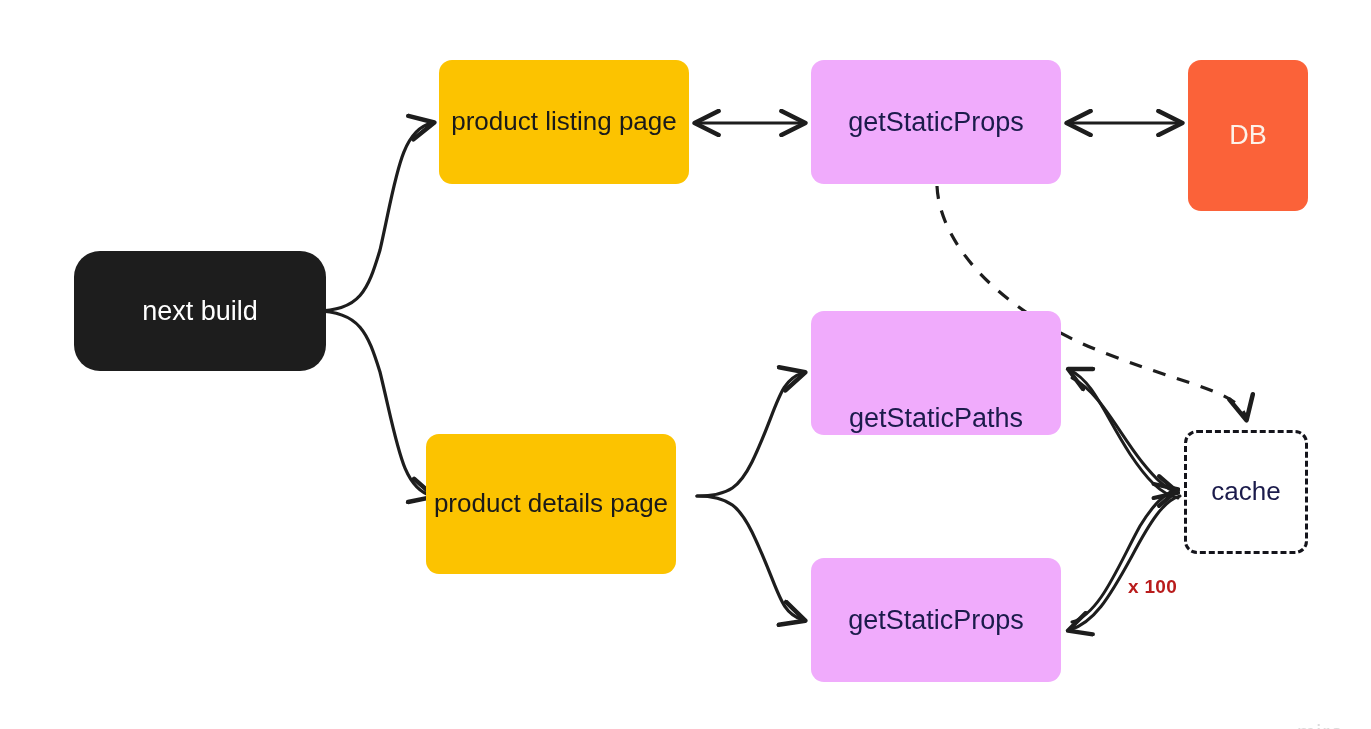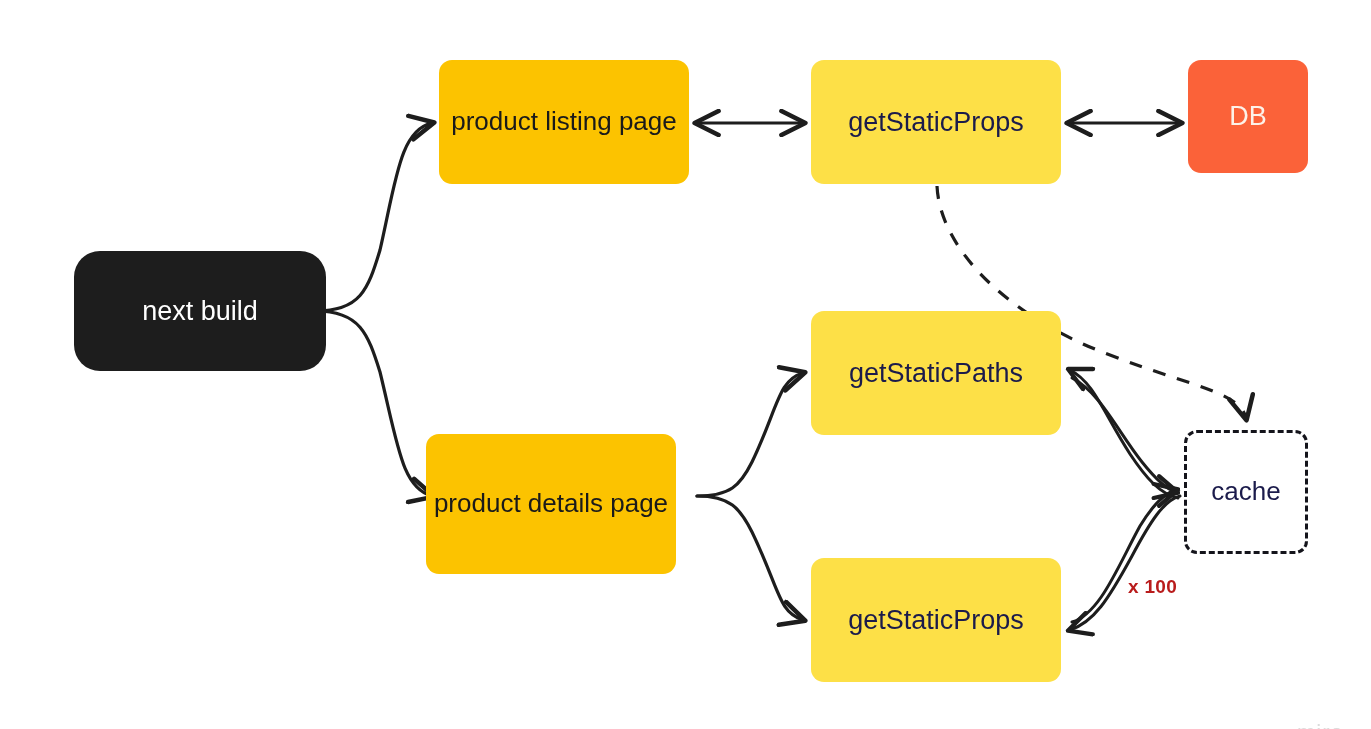--- a/index.html
+++ b/index.html
@@ -39,21 +39,21 @@
     border-radius: 26px;
     font-size: 27px;
     margin-left: 12px;
   }
   .node-yellow {
     background: #fcc300;
     color: #1a1a1a;
     font-size: 26px;
   }
   .node-gray {
-    background: #fde047;
+    background: #f0abfc;
     color: #1b1b4b;
     font-size: 27px;
   }
   .node-orange {
     background: #fb6239;
     color: #fdf2e9;
     font-size: 27px;
   }
   .node-dashed {
     background: transparent;
@@ -120,29 +120,29 @@
   </div>
 
   <div class="node node-yellow" style="left:439px; top:60px; width:250px; height:124px;">
     <span>product listing page</span>
   </div>
 
   <div class="node node-gray" style="left:811px; top:60px; width:250px; height:124px;">
     <span>getStaticProps</span>
   </div>
 
-  <div class="node node-orange" style="left:1188px; top:60px; width:120px; height:113px;">
+  <div class="node node-orange" style="left:1188px; top:60px; width:120px; height:151px;">
     <span>DB</span>
   </div>
 
   <div class="node node-yellow" style="left:426px; top:434px; width:250px; height:140px;">
     <span>product details page</span>
   </div>
 
-  <div class="node node-gray" style="left:811px; top:311px; width:250px; height:124px;">
+  <div class="node node-gray" style="left:811px; top:311px; width:250px; height:124px;align-items:flex-end;">
     <span>getStaticPaths</span>
   </div>
 
   <div class="node node-gray" style="left:811px; top:558px; width:250px; height:124px;">
     <span>getStaticProps</span>
   </div>
 
   <div class="node node-dashed" style="left:1184px; top:430px; width:124px; height:124px;align-items:center;">
     <span>cache</span>
   </div>

